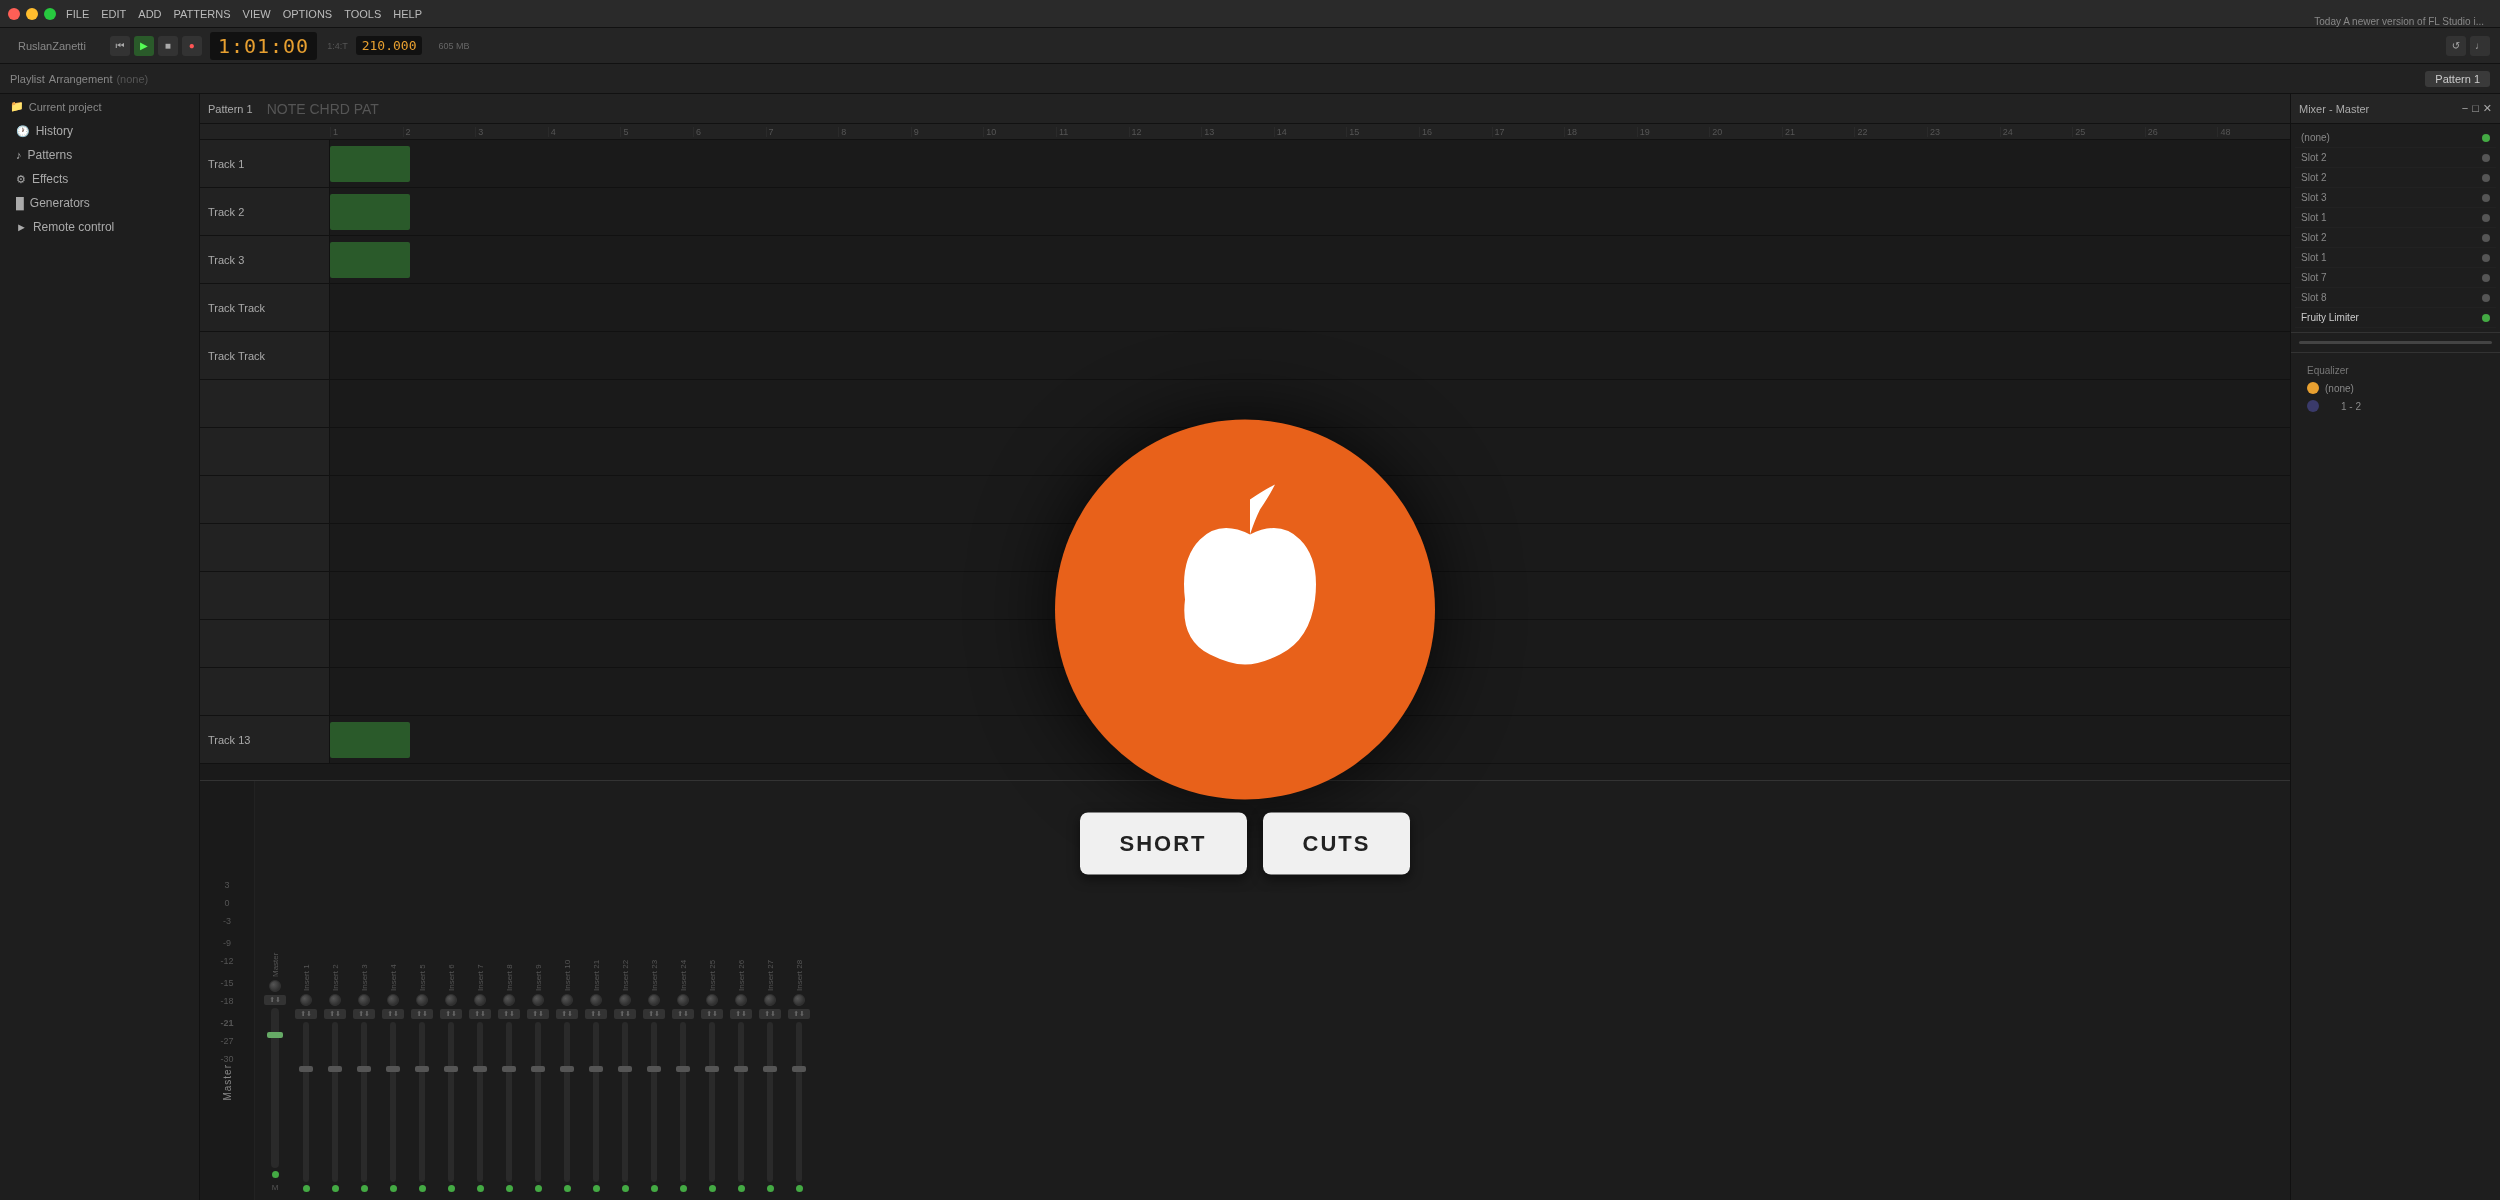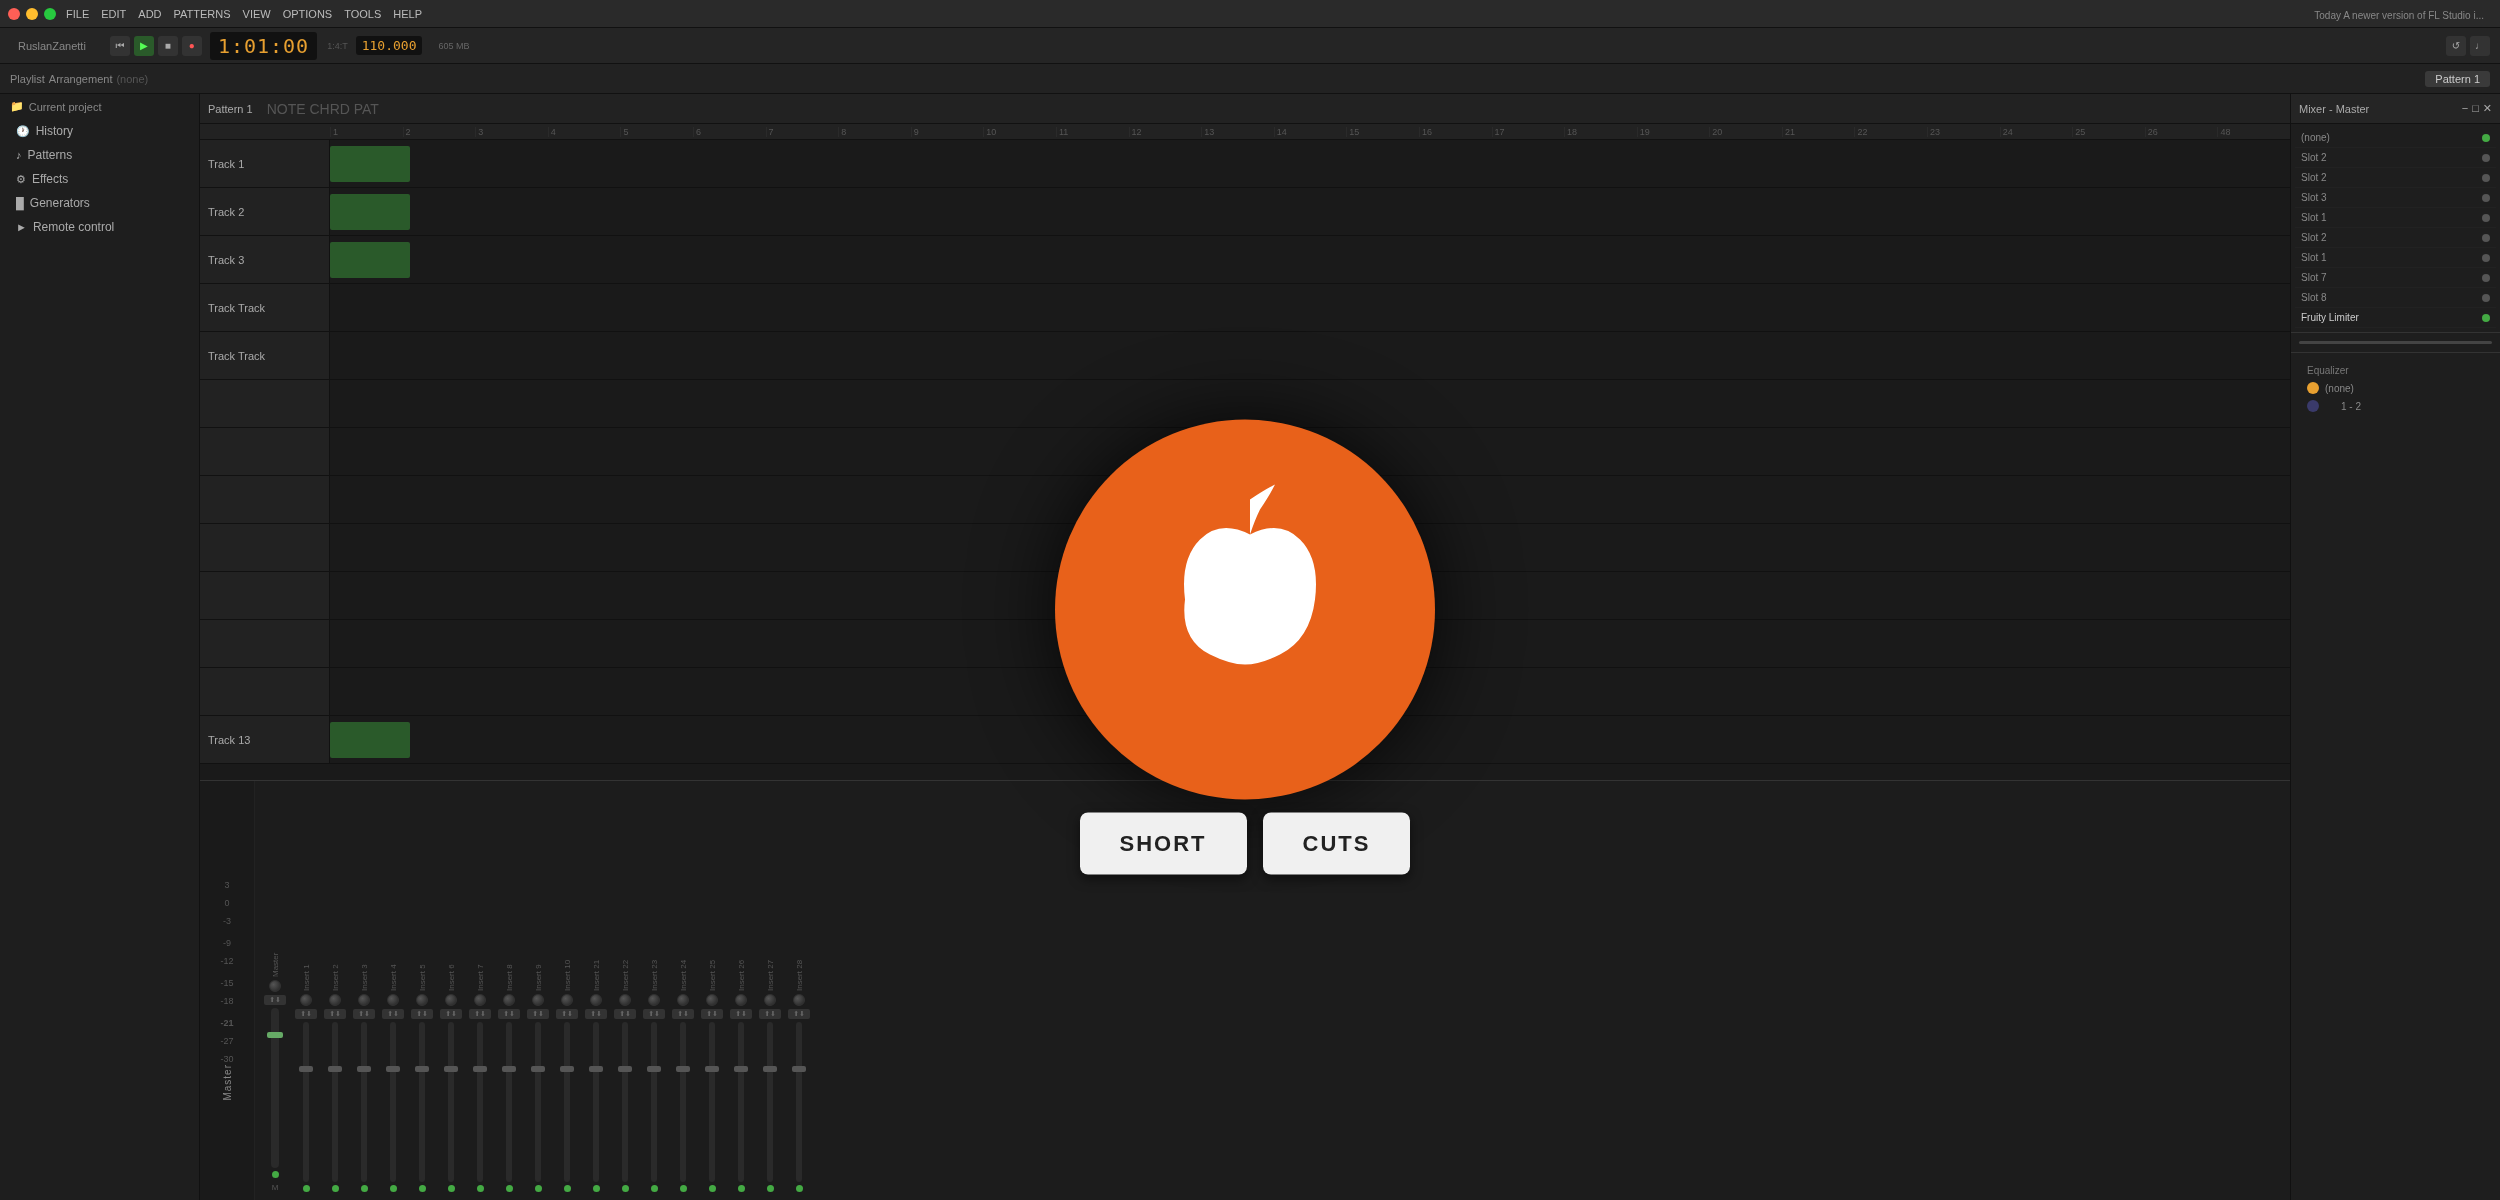--- a/index.html
+++ b/index.html
@@ -294,21 +294,21 @@
     .timeline-mark {
       flex: 1;
       font-size: 9px;
       color: #555;
       border-left: 1px solid #2a2a2a;
       padding-left: 2px;
     }
 
     .notification-bar {
       position: absolute;
-      top: 2px;
+      top: 8px;
       right: 0;
       width: 220px;
       background: #2a2a2a;
       border-bottom: 1px solid #333;
       padding: 4px 8px;
       font-size: 10px;
       color: #888;
     }
 
     .user-label {
@@ -449,21 +449,21 @@
 <div id="transport">
   <span class="user-label">RuslanZanetti</span>
   <div style="display:flex; gap:4px; margin-left:8px;">
     <div class="transport-btn">⏮</div>
     <div class="transport-btn" style="background:#2a5a2a; color:#5f5;">▶</div>
     <div class="transport-btn">■</div>
     <div class="transport-btn" style="color:#f55;">●</div>
   </div>
   <div class="transport-time">1:01:00</div>
   <div style="font-size:9px; color:#555; margin-left:2px;">1:4:T</div>
-  <div class="transport-bpm">110.000</div>
+  <div class="transport-bpm">210.000</div>
   <div style="font-size:9px; color:#666; margin-left:8px;">605 MB</div>
   <div style="margin-left:auto; display:flex; gap:4px;">
     <div class="transport-btn">↺</div>
     <div class="transport-btn">♩</div>
   </div>
 </div>
 
 <div id="toolbar2">
   <div style="display:flex; align-items:center; gap:4px; font-size:11px; color:#888;">
     <span>Playlist</span>

